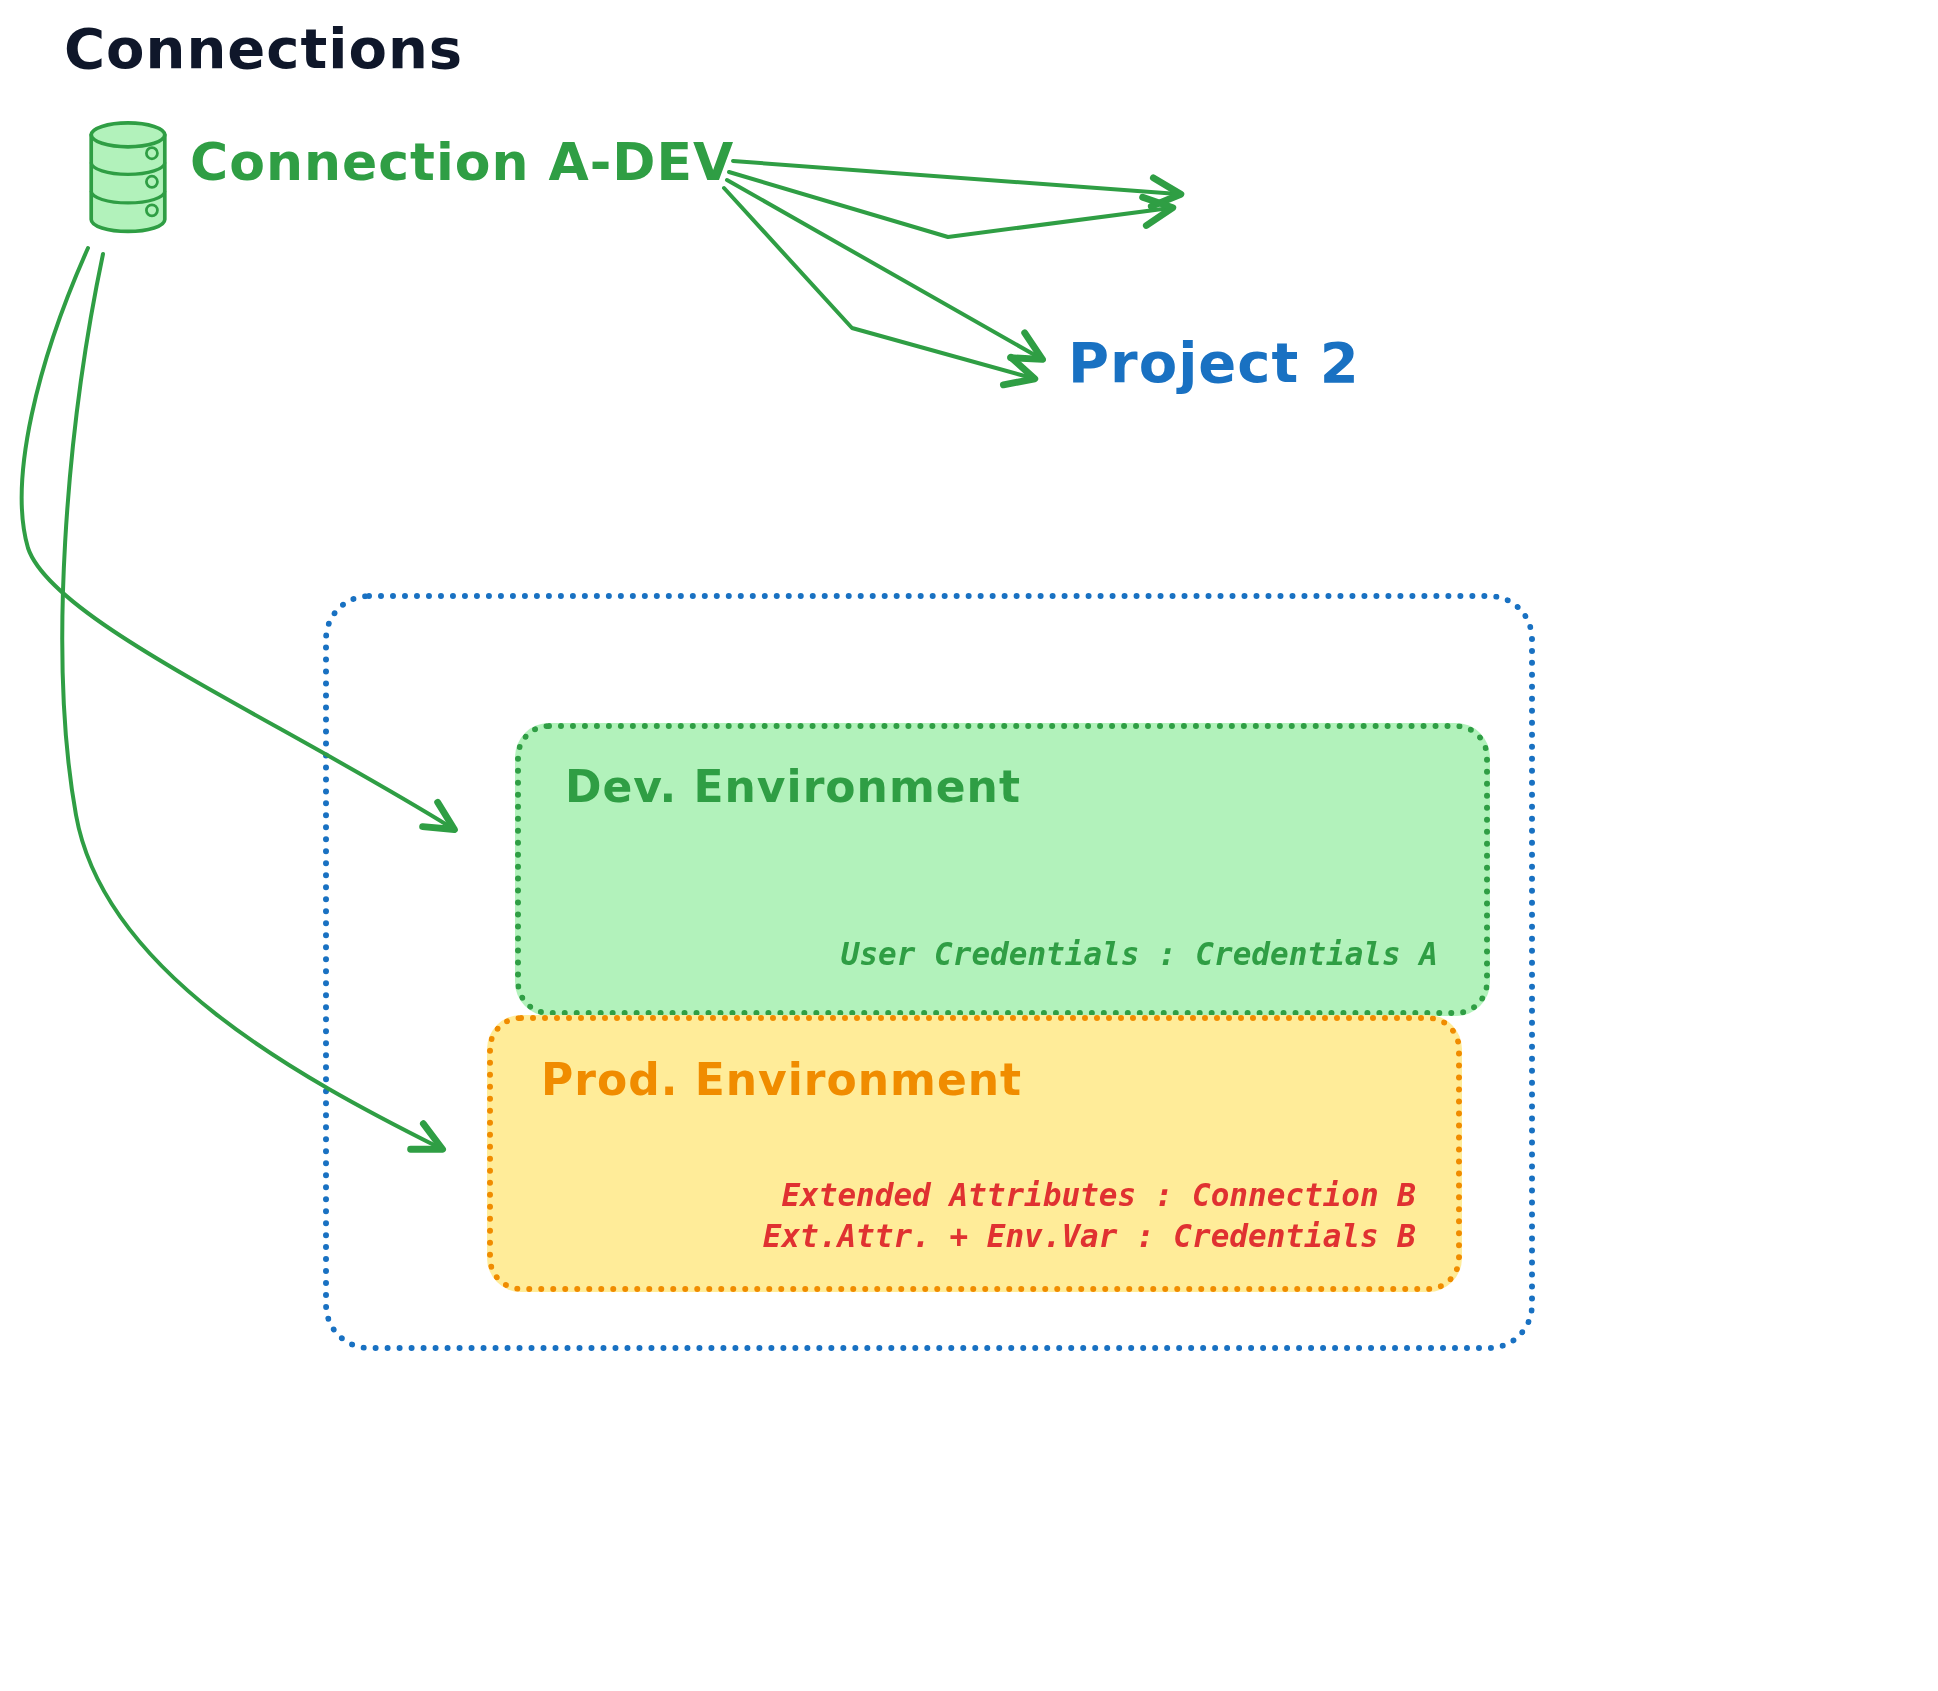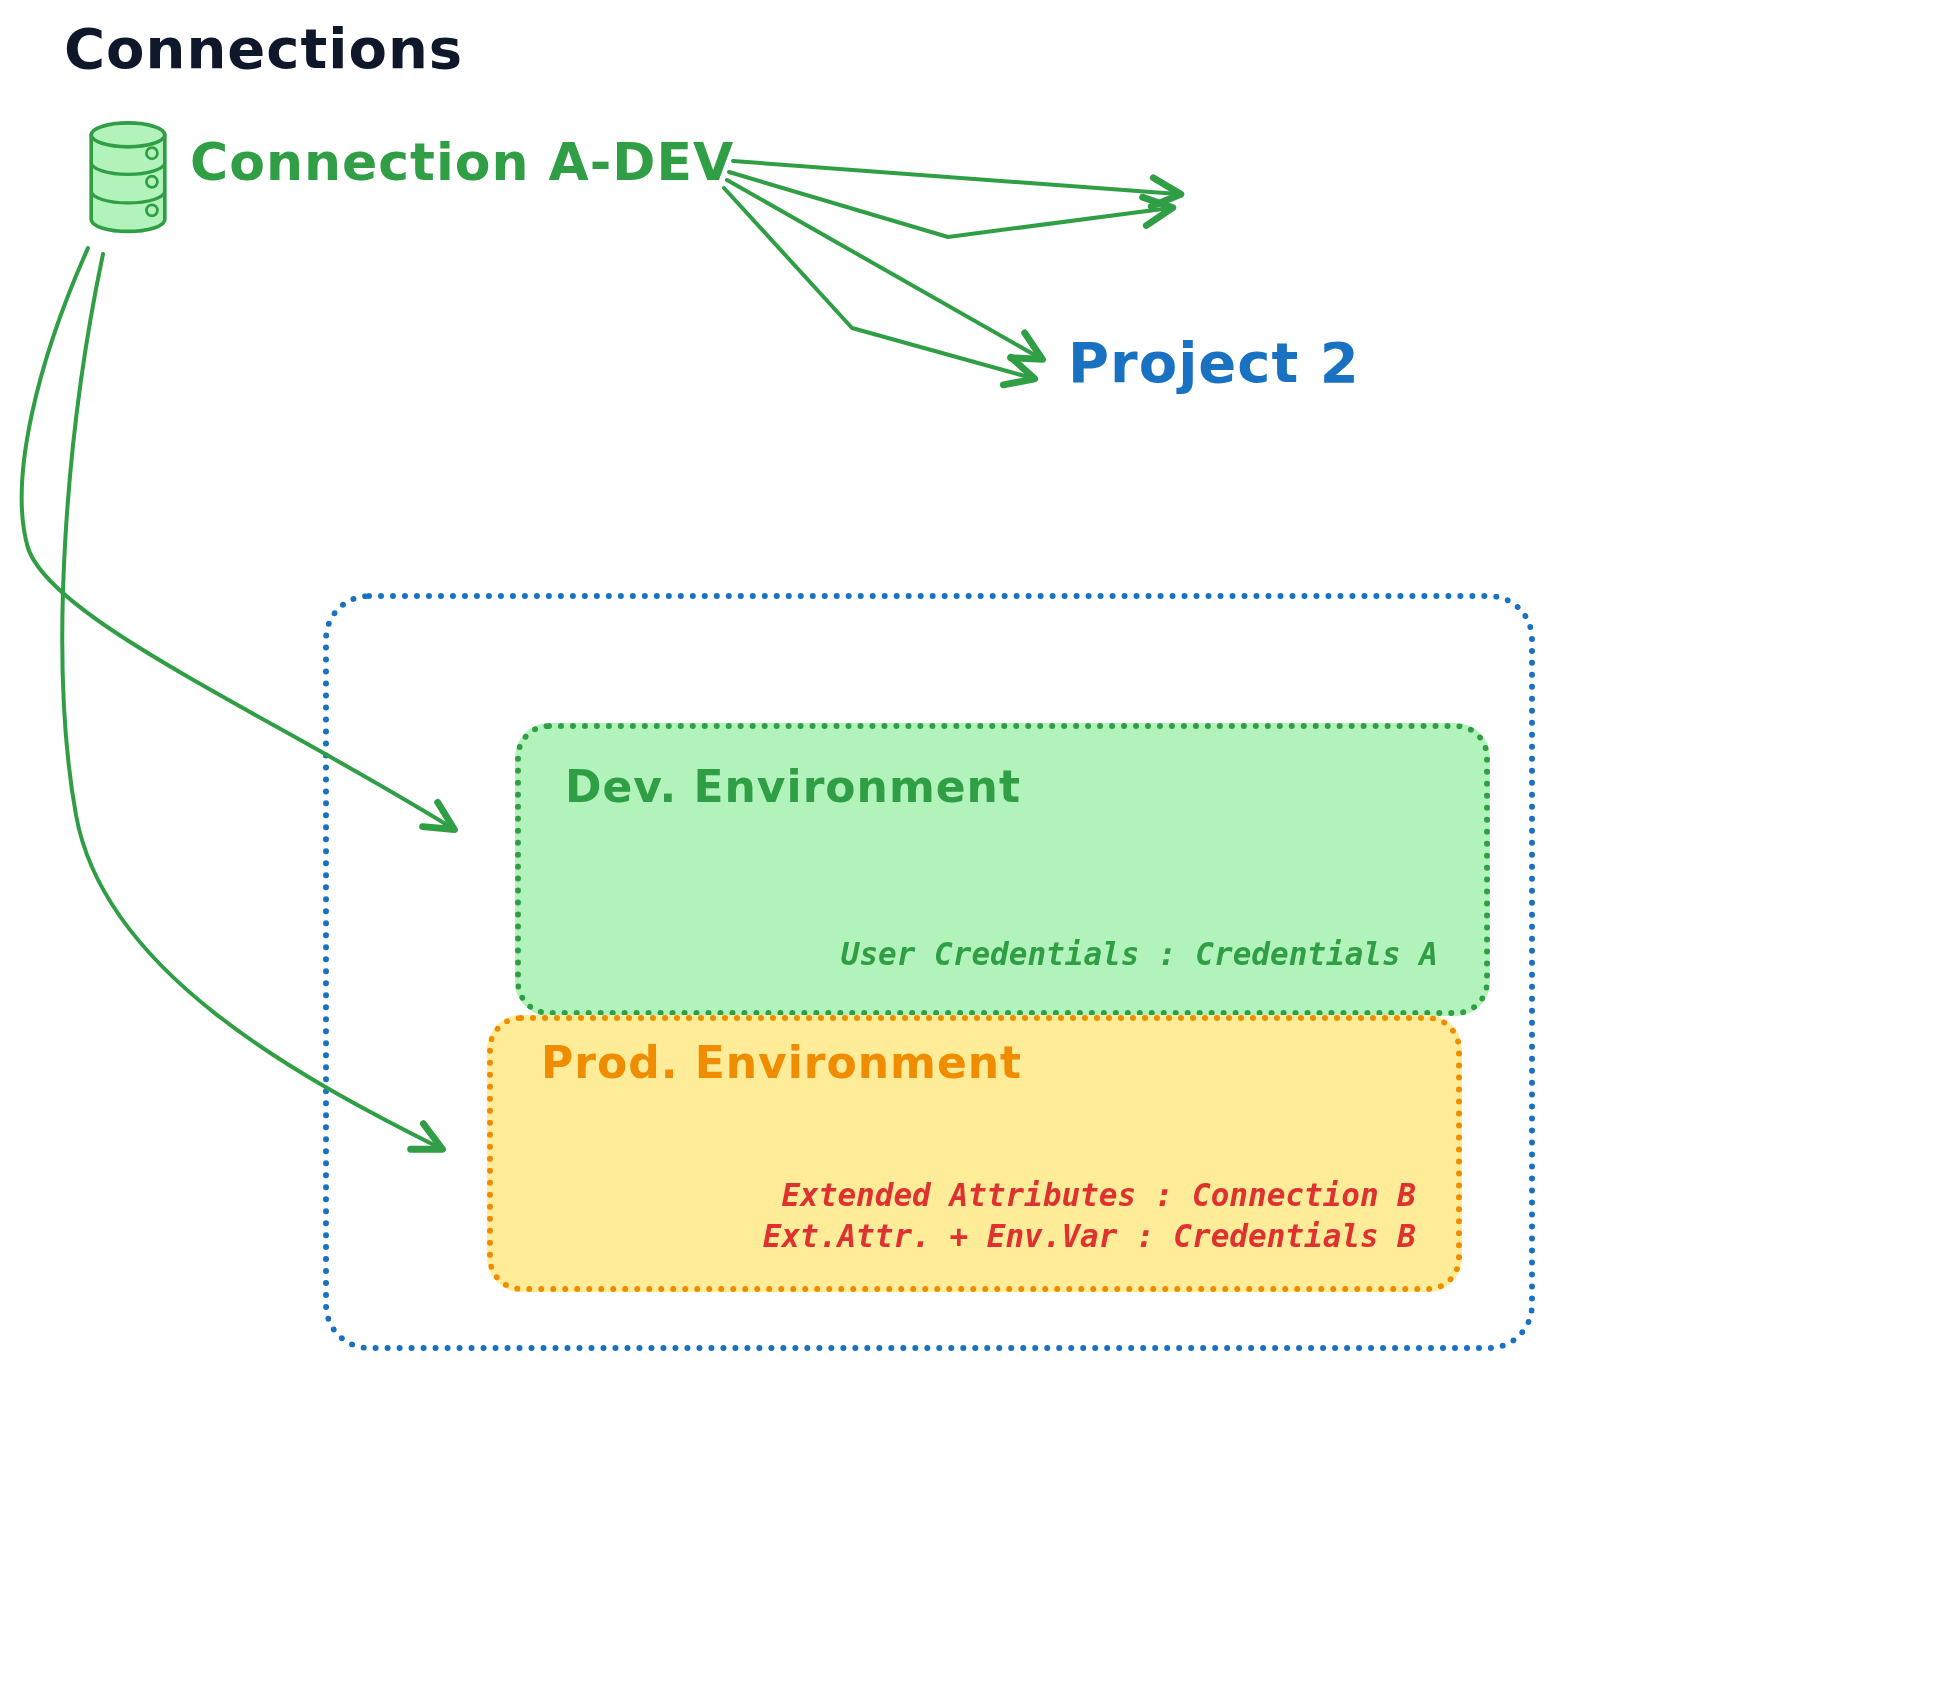--- a/index.html
+++ b/index.html
@@ -64,21 +64,21 @@
   }
   .prod-box {
     left: 487px; top: 1015px;
     width: 975px; height: 277px;
     background: #ffec99;
     border: 6px dotted #f08c00;
     border-radius: 34px;
     box-sizing: border-box;
   }
   .prod-title {
-    left: 48px; top: 16px;
+    left: 48px; top: 33px;
     font-size: 44px; color: #f08c00;
   }
   .prod-credentials {
     right: 40px; bottom: 28px;
     font-size: 31px; color: #e03131;
     text-align: right;
     line-height: 1.34;
   }
 
   .arrows-layer {

